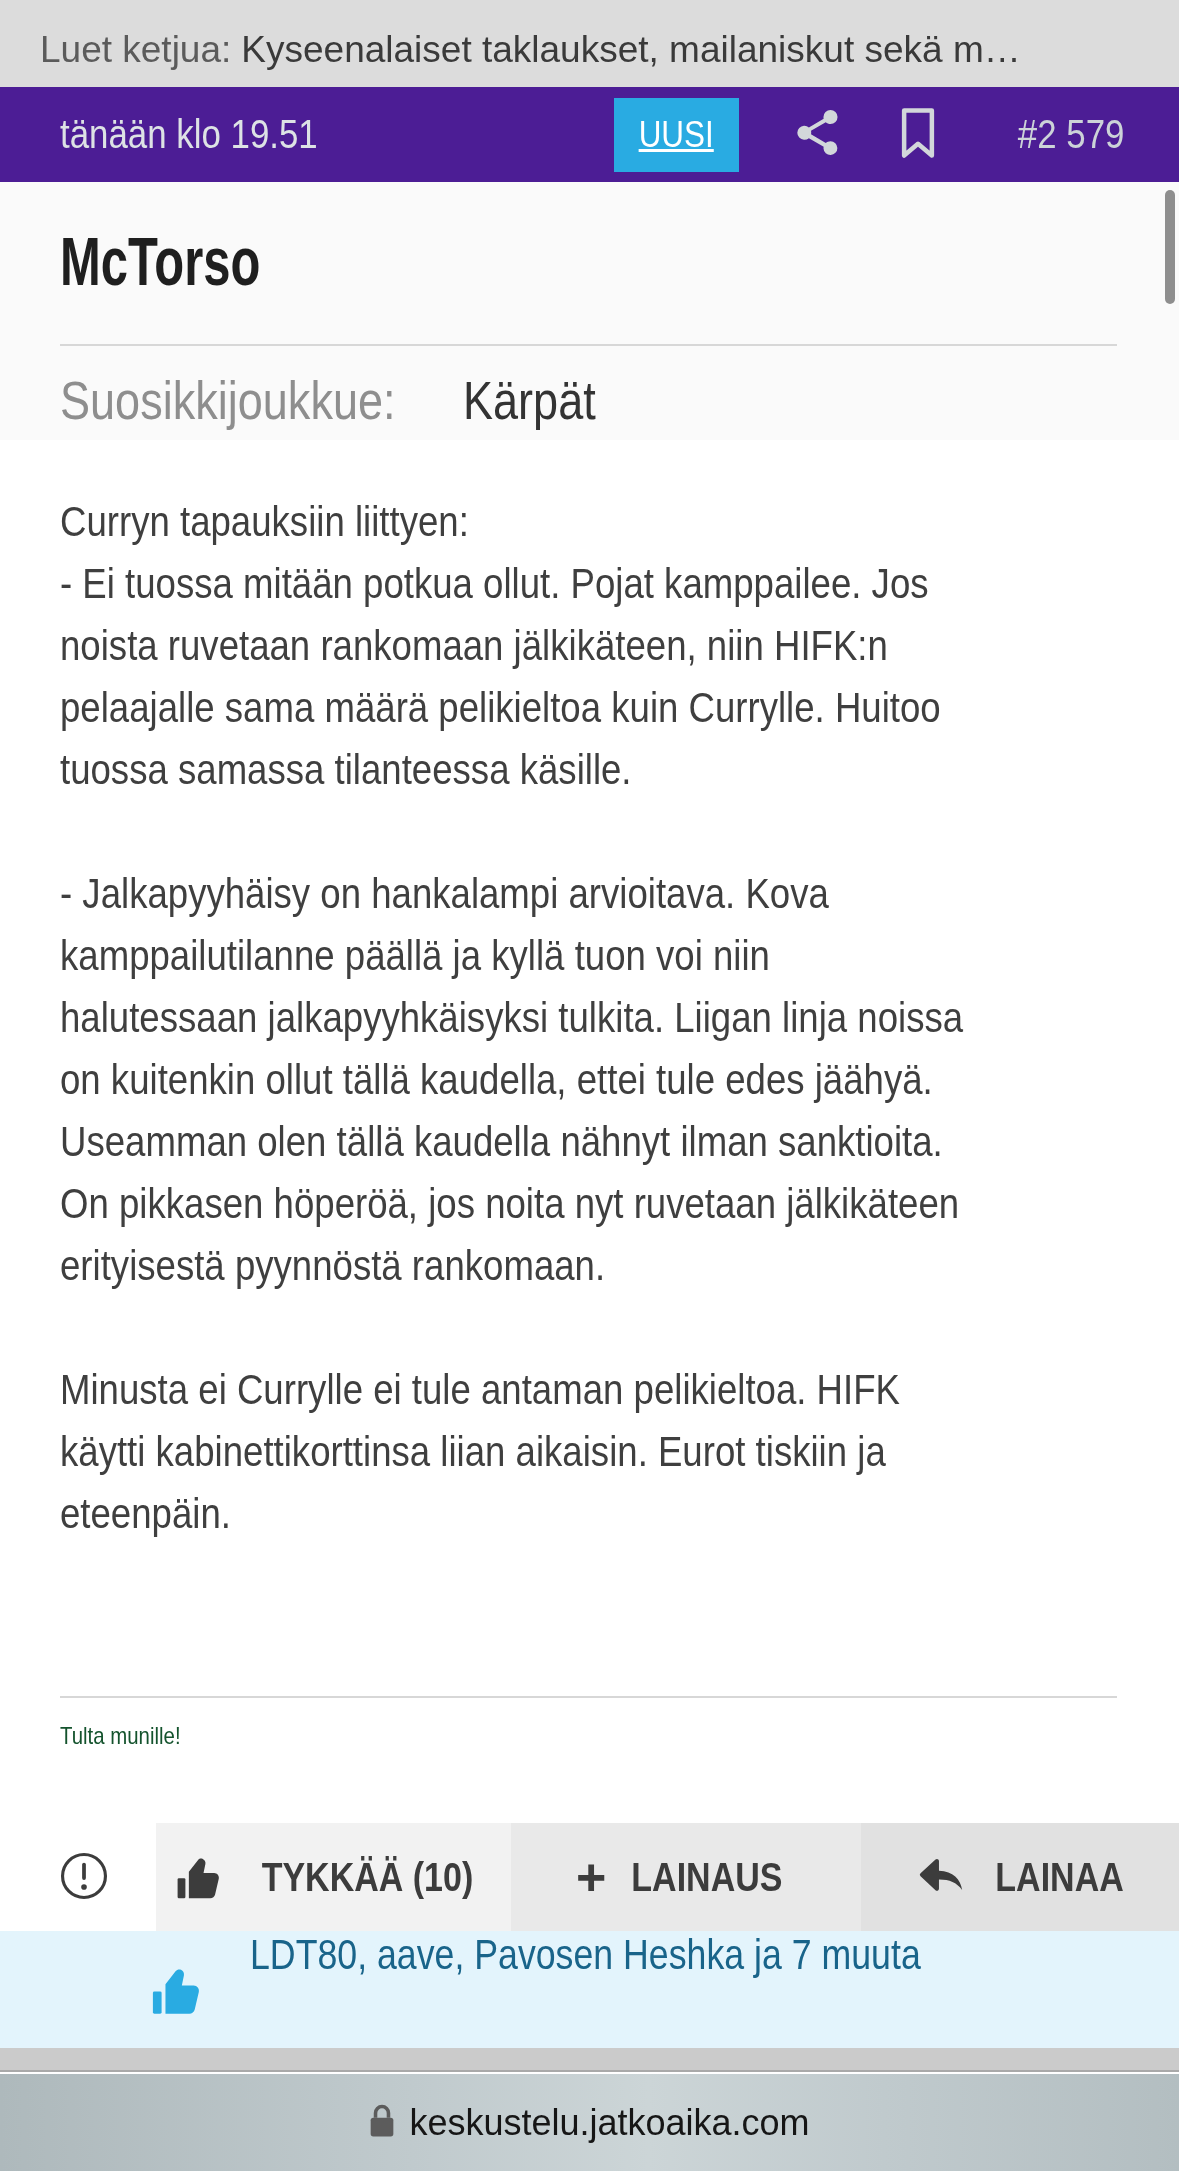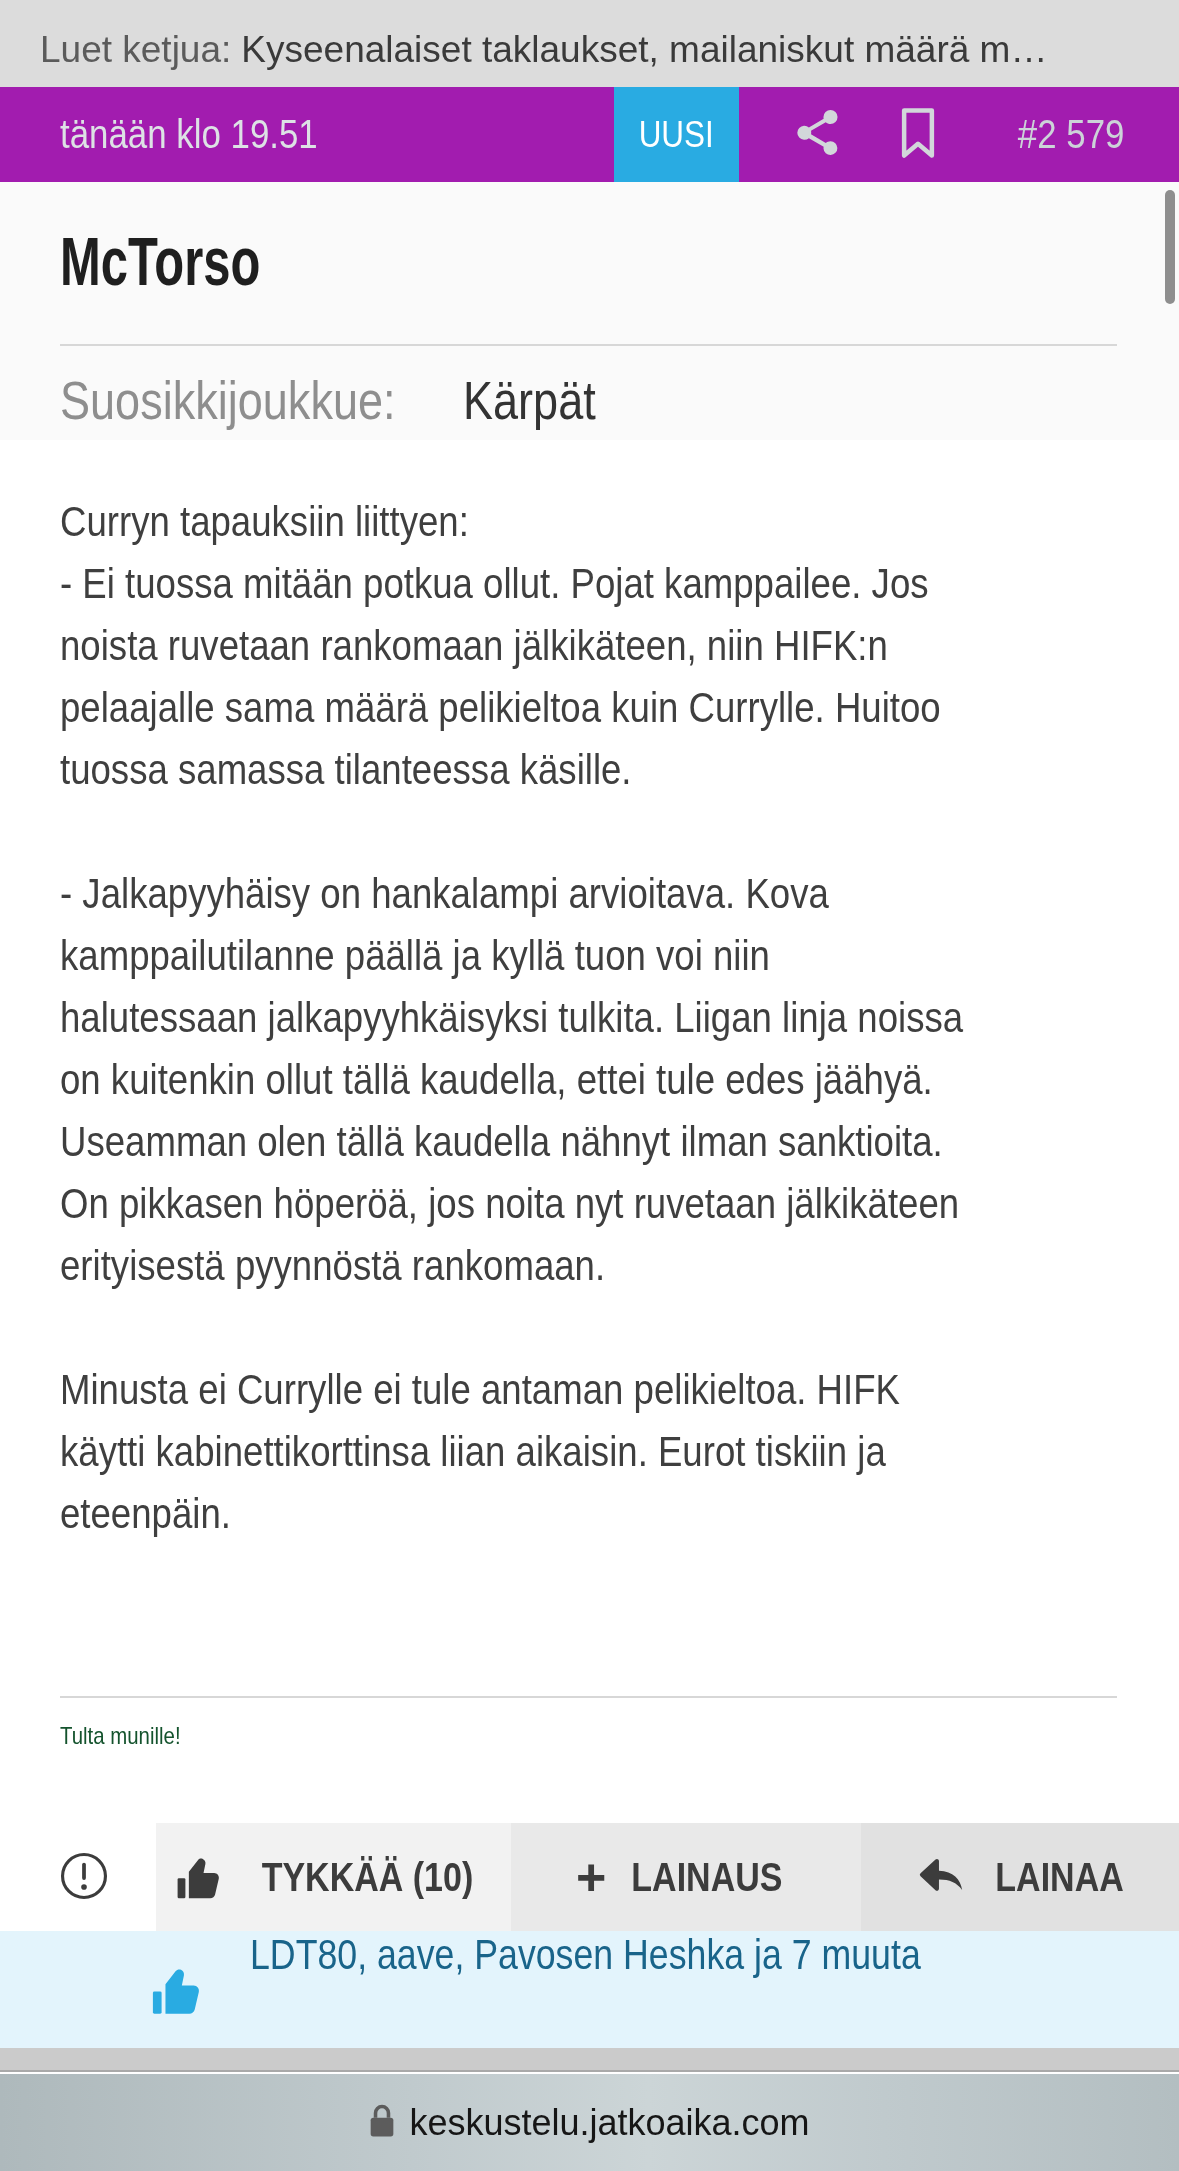--- a/index.html
+++ b/index.html
@@ -12,26 +12,26 @@
   .cond-r{display:inline-block;transform:scaleX(.85);transform-origin:100% 50%;white-space:nowrap;}
   .cond-block{width:117.5%;transform:scaleX(.851);transform-origin:0 0;}
 
   
   .top-bar{position:absolute;left:0;top:0;width:1179px;height:100px;background:#dcdcdc;
     display:flex;align-items:center;padding:0 40px;overflow:hidden;}
   .top-bar .lbl{color:#5b5b5b;font-size:37px;}
   .top-bar .ttl{color:#3a3a3a;font-size:37px;margin-left:10px;white-space:nowrap;}
 
   
-  .thread-bar{position:absolute;left:0;top:87px;width:1179px;height:95px;background:#a21caf;
+  .thread-bar{position:absolute;left:0;top:87px;width:1179px;height:95px;background:#4c1d95;
     display:flex;align-items:center;}
   .timestamp{color:#dde2e5;font-size:41px;margin-left:60px;flex:0 0 auto;}
   .spacer{flex:1;}
-  .uusi-btn{height:95px;min-width:106px;background:#29abe2;border:none;color:#fff;
-    font-size:37px;display:flex;align-items:center;justify-content:center;cursor:pointer;padding:0 18px;}
+  .uusi-btn{height:74px;min-width:106px;background:#29abe2;border:none;color:#fff;
+    font-size:37px;display:flex;align-items:center;justify-content:center;cursor:pointer;padding:0 18px;text-decoration:underline;}
   .icon-btn{background:none;border:none;padding:0;margin:0 0 0 54px;cursor:pointer;display:flex;align-items:center;}
   .post-num{color:#ccd3d8;font-size:41px;margin:0 55px 0 60px;}
 
   
   .post-header{position:absolute;left:0;top:182px;width:1179px;height:273px;background:#fafafa;
     border-bottom:2px solid #4c1d95;}
   .author{position:absolute;left:60px;top:40px;font-size:68px;font-weight:700;color:#1f1f1f;
     transform:scaleX(.72);transform-origin:0 50%;white-space:nowrap;letter-spacing:0;}
   .ph-divider{position:absolute;left:60px;right:62px;top:162px;height:2px;background:#d7d7d7;}
   .fav-row{position:absolute;left:60px;top:188px;font-size:53px;}
@@ -72,21 +72,21 @@
   
   .scroll-thumb{position:absolute;right:4px;top:190px;width:10px;height:114px;background:#8e8e8e;border-radius:6px;}
 </style>
 </head>
 <body>
 
 <div id="screen">
 
   <div class="top-bar">
     <span class="lbl">Luet ketjua:</span>
-    <span class="ttl">Kyseenalaiset taklaukset, mailaniskut määrä m…</span>
+    <span class="ttl">Kyseenalaiset taklaukset, mailaniskut sekä m…</span>
   </div>
 
   <div class="thread-bar">
     <span class="timestamp"><span class="cond">tänään klo 19.51</span></span>
     <span class="spacer"></span>
     <button class="uusi-btn">
         <span class="cond-c">UUSI</span>
       </button>
     <button class="icon-btn">
       <span>

